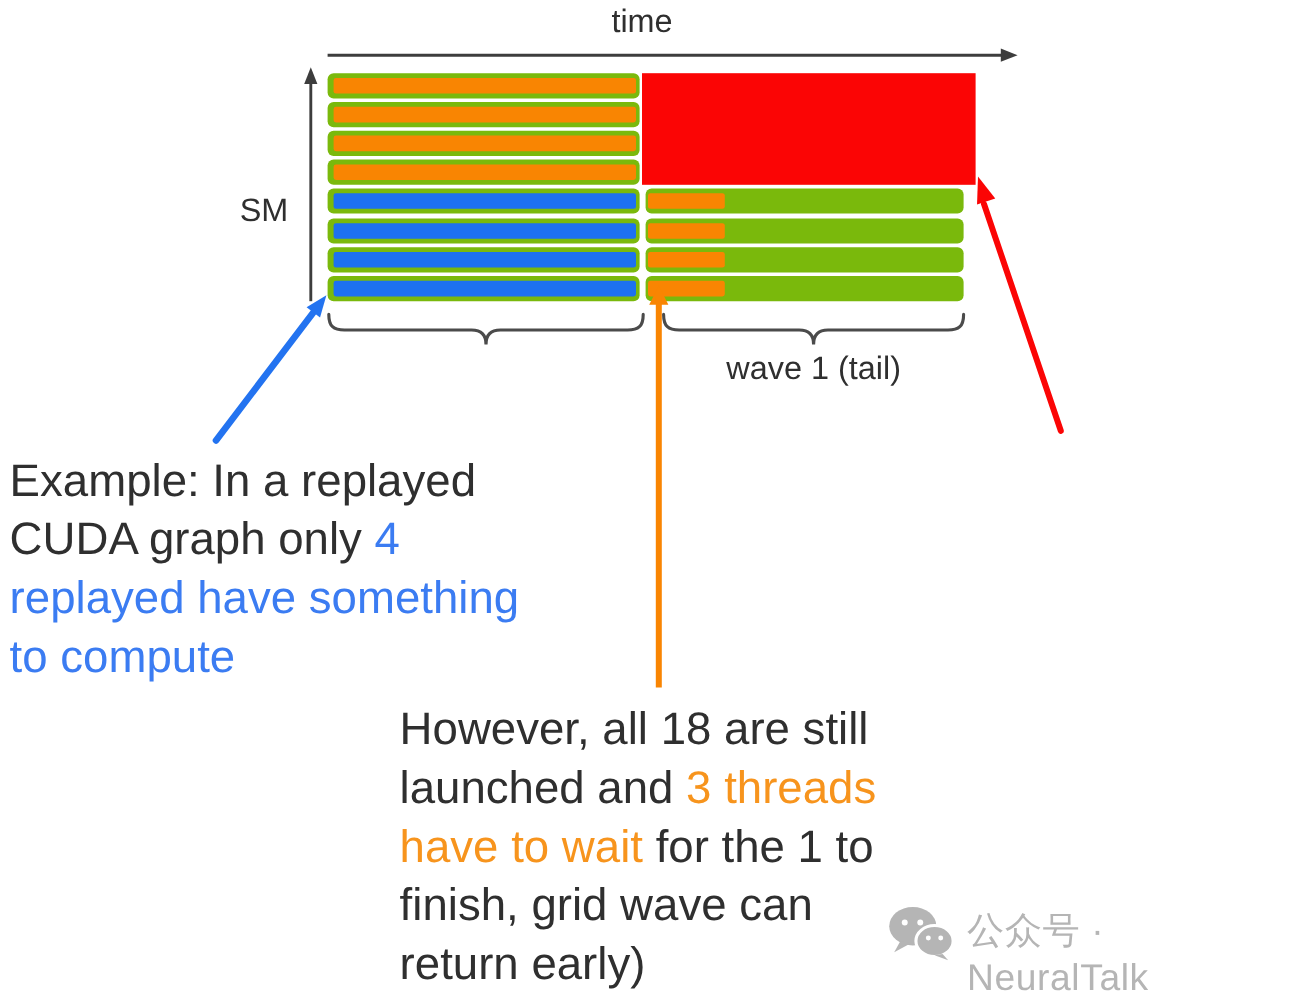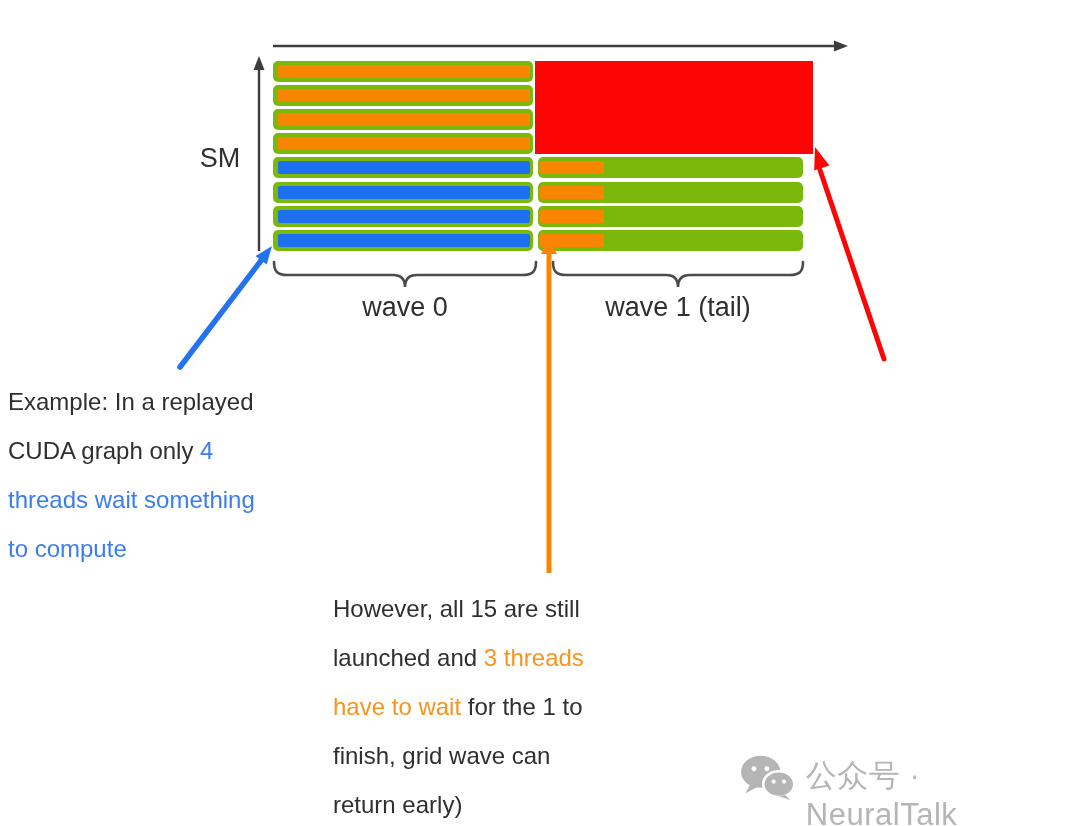--- a/index.html
+++ b/index.html
@@ -14,21 +14,21 @@
   }
   .abs { position: absolute; }
 
   
   .axis-label {
     font-size: 27px;
     color: var(--text_dark, #2f2f2f);
     text-align: center;
   }
   #time-label   { left: 273px; top: 3px;  width: 524px; }
-  #sm-label     { left: 193px; top: 143px; width: 54px; }
+  #sm-label     { left: 193px; top: 160px; width: 54px; }
   #wave0-label  { left: 273px; top: 292px; width: 264px; }
   #wave1-label  { left: 551px; top: 292px; width: 254px; }
 
   
   .bar {
     position: absolute;
     height: 21px;
     border-radius: 5px;
     background: var(--green, #7ab90c);
   }
@@ -57,21 +57,21 @@
   #overlay {
     position: absolute;
     left: 0; top: 0;
     width: 1080px; height: 826px;
     pointer-events: none;
   }
 
   
   .note {
     position: absolute;
-    font-size: 24px;
+    font-size: 38px;
     line-height: 49px;
     white-space: nowrap;
   }
   #example-note { left: 8px;   top: 377px; }
   #however-note { left: 333px; top: 584px; }
   #unused-note  { left: 712px; top: 366px; }
   .c-dark   { color: var(--text_dark, #2f2f2f); }
   .c-blue   { color: var(--text_blue, #3b7cf2); }
   .c-orange { color: var(--text_orange, #f7941d); }
 
@@ -88,20 +88,21 @@
     font-size: 31px;
     color: var(--watermark, #b5b5b5);
     letter-spacing: 0.5px;
   }
 </style>
 </head>
 <body>
 
 <div id="stage">
 
+  <div id="time-label" class="abs axis-label">time</div>
   <div id="sm-label" class="abs axis-label">SM</div>
 
   <div id="rows">
       <div class="bar wave0" style="top: 61px;">
         <div class="inner" style="background: var(--orange);"></div>
       </div>
       <div class="bar wave0" style="top: 85.1px;">
         <div class="inner" style="background: var(--orange);"></div>
       </div>
       <div class="bar wave0" style="top: 109.2px;">
@@ -163,31 +164,30 @@
       <polygon points="549,238 541,254 557,254" style="fill:var(--orange)"></polygon>
       <line x1="549" y1="248" x2="549" y2="573" style="stroke:var(--orange);stroke-width:5"></line>
     </g>
 
     <g>
       <line x1="884" y1="359" x2="820" y2="170" style="stroke:var(--red);stroke-width:5;stroke-linecap:round"></line>
       <polygon points="815,147 829.4,165.4 814.2,170.4" style="fill:var(--red)"></polygon>
     </g>
   </svg>
 
-  <div id="wave0-label" class="abs axis-label">wave 0</div>
   <div id="wave1-label" class="abs axis-label">wave 1 (tail)</div>
 
   <div id="example-note" class="note">
       <div class="noteline"><span class="c-dark">Example: In a replayed</span></div>
       <div class="noteline"><span class="c-dark">CUDA graph only </span><span class="c-blue">4</span></div>
-      <div class="noteline"><span class="c-blue">threads wait something</span></div>
+      <div class="noteline"><span class="c-blue">replayed have something</span></div>
       <div class="noteline"><span class="c-blue">to compute</span></div>
     </div>
   <div id="however-note" class="note">
-      <div class="noteline"><span class="c-dark">However, all 15 are still</span></div>
+      <div class="noteline"><span class="c-dark">However, all 18 are still</span></div>
       <div class="noteline"><span class="c-dark">launched and </span><span class="c-orange">3 threads</span></div>
       <div class="noteline"><span class="c-orange">have to wait</span><span class="c-dark"> for the 1 to</span></div>
       <div class="noteline"><span class="c-dark">finish, grid wave can</span></div>
       <div class="noteline"><span class="c-dark">return early)</span></div>
     </div>
 
   <div id="watermark">
     <svg width="56" height="46" viewBox="0 0 54 44">
       <g style="fill:var(--watermark)">
         <ellipse cx="20" cy="16" rx="19" ry="15.5"></ellipse>

